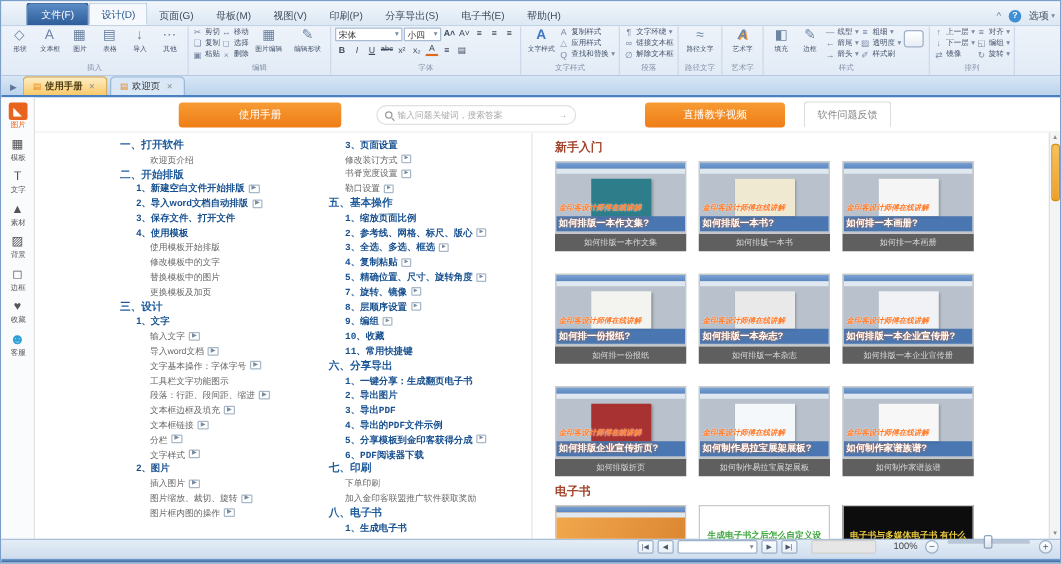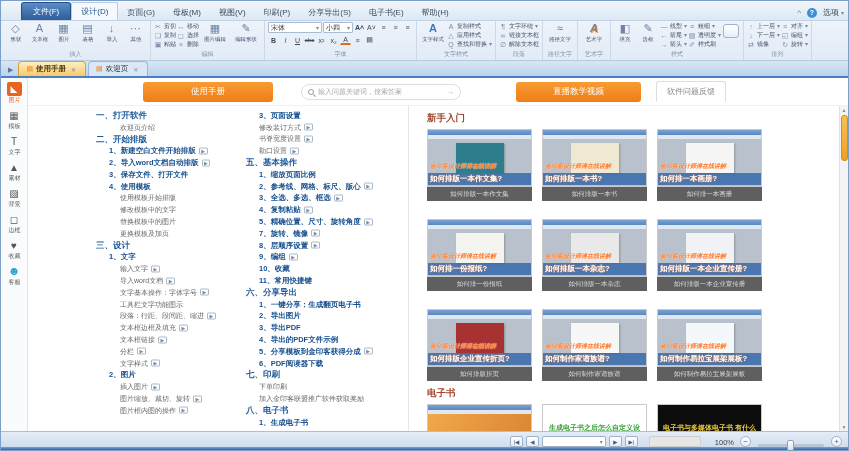--- a/index.html
+++ b/index.html
@@ -66,35 +66,35 @@
   .sbitem.active .sbicon { background:#e8641c; color:#fff; font-size:9px; }
   .sblabel { font-size:6.5px; color:#555; transform:scale(.92); }
   .sbitem.active .sblabel { color:#e8641c; }
   .sbitem.service .sbicon { color:#2e9fd8; font-size:12px; }
 
   .content { flex:1; display:flex; flex-direction:column; min-width:0; }
   .cheader { height:28px; flex:0 0 28px; display:flex; align-items:center; border-bottom:1px solid #f0f0f0; }
   .obtn { background:linear-gradient(#f79b33,#ef7d17); color:#fff; font-size:8.5px; padding:4px 0;
           border-radius:3px; text-align:center; }
   .btn-manual { width:130px; margin-left:115px; }
-  .btn-video { width:125px; margin-left:55px; }
+  .btn-video { width:112px; margin-left:55px; }
   .searchbox { width:160px; height:16px; border:1px solid #e0e0e0; border-radius:9px; margin-left:28px;
                display:flex; align-items:center; padding:0 6px; gap:4px; background:#fff; }
   .mag { width:6px; height:6px; border:1px solid #9a9a9a; border-radius:50%; position:relative; flex:0 0 6px; }
   .mag::after { content:""; position:absolute; width:3px; height:1px; background:#9a9a9a;
                 transform:rotate(45deg); left:4px; top:5px; }
   .sph { font-size:7px; color:#aaa; flex:1; white-space:nowrap; overflow:hidden; }
   .send { font-size:8px; color:#b5b5b5; }
   .btn-feedback { margin-left:15px; background:#fff; border:1px solid #ddd; border-bottom-color:#fff;
                   color:#888; font-size:8px; padding:4px 10px; border-radius:3px 3px 0 0; }
 
   .cbody { flex:1; display:flex; min-height:0; }
   .toc { display:flex; padding:4px 0 0 68px; flex:0 0 auto; }
   .tcol1 { width:150px; }
-  .tcol2 { width:150px; margin-left:0; }
+  .tcol2 { width:150px; margin-left:17px;font-family:Liberation Mono, monospace; }
   .trow { display:flex; align-items:center; gap:3px; height:11.8px; white-space:nowrap; cursor:default; }
   .trow.h { font-size:8.5px; font-weight:bold; color:#1d5a9b; }
   .trow.num { font-size:7.5px; font-weight:bold; color:#17508f; padding-left:13px; }
   .trow.sub { font-size:7px; color:#666; padding-left:24px; }
   .tcol2 .trow.sub { padding-left:13px; }
   .tcol2 .trow.h { padding-left:0;align-items:center; }
   .vicon { font-size:5px; color:#7a8ca0; border:1px solid #a8b8c8; border-radius:1px; line-height:5px;
            padding:0 1.5px; display:inline-block; transform:translateY(-.5px); }
 
   .vdivider { width:1px; background:#e6e6e6; margin:0 0 0 12px; }
@@ -124,21 +124,21 @@
 
   .vscroll { width:9px; flex:0 0 9px; background:#f2f4f6; border-left:1px solid #e0e0e0;
              display:flex; flex-direction:column; align-items:center; }
   .sarrow { font-size:5px; color:#8a8a8a; line-height:8px; }
   .sthumb { width:7px; height:46px; background:linear-gradient(#f8c153,#f0a023); border:1px solid #d98b12;
             border-radius:3px; margin-top:1px; }
   .sfill { flex:1; }
 
   
   .statusbar { height:16px; flex:0 0 16px; background:linear-gradient(#e4edf7,#cfdded);
-               border-top:1px solid #aabfd8; display:flex; align-items:flex-end; padding:0 6px; gap:3px; }
+               border-top:1px solid #aabfd8; display:flex; align-items:flex-start; padding:0 6px; gap:3px; }
   .sb-spacer { flex:1; }
   .nbtn { min-width:13px; height:11px; border:1px solid #9fb2c9; background:linear-gradient(#fdfefe,#e7eef6);
           border-radius:2px; font-size:5.5px; color:#4a5a6e; display:inline-flex; align-items:center; justify-content:center; padding:0 2px; }
   .pagecombo { width:64px; height:11px; background:#fff; border:1px solid #9fb2c9; border-radius:2px;
                display:flex; align-items:center; justify-content:flex-end; padding:0 2px; }
   .disbtn { width:52px; height:11px; background:#e6e6e6; border:1px solid #cfcfcf; border-radius:2px; margin:0 8px; }
   .zoomlab { font-size:7.5px; color:#444; margin:0 3px; }
   .zbtn { width:11px; height:11px; border-radius:50%; border:1px solid #9fb2c9; background:linear-gradient(#fff,#e7eef6);
           font-size:8px; color:#4a5a6e; display:inline-flex; align-items:center; justify-content:center; line-height:1; }
   .ztrack { width:66px; height:3px; background:#b9c6d6; border-radius:2px; position:relative; margin:0 4px; }
@@ -759,35 +759,35 @@
                   <div class="tpage" style="background: rgb(168, 50, 50);"></div>
                   <div class="ov1">金印客设计师傅在线讲解</div>
                   <div class="ov2">如何排版企业宣传折页?</div>
                 </div>
                 <div class="vcap">如何排版折页</div>
               </div>
               <div class="vcard">
                 <div class="thumb app">
                   <div class="tbar"></div>
                   <div class="tstrip"></div>
+                  <div class="tpage" style="background: rgb(245, 248, 250);"></div>
+                  <div class="ov1">金印客设计师傅在线讲解</div>
+                  <div class="ov2">如何制作易拉宝展架展板?</div>
+                </div>
+                <div class="vcap">如何制作易拉宝展架展板</div>
+              </div>
+              <div class="vcard">
+                <div class="thumb app">
+                  <div class="tbar"></div>
+                  <div class="tstrip"></div>
                   <div class="tpage" style="background: rgb(247, 247, 247);"></div>
                   <div class="ov1">金印客设计师傅在线讲解</div>
                   <div class="ov2">如何制作家谱族谱?</div>
                 </div>
                 <div class="vcap">如何制作家谱族谱</div>
-              </div>
-              <div class="vcard">
-                <div class="thumb app">
-                  <div class="tbar"></div>
-                  <div class="tstrip"></div>
-                  <div class="tpage" style="background: rgb(245, 248, 250);"></div>
-                  <div class="ov1">金印客设计师傅在线讲解</div>
-                  <div class="ov2">如何制作易拉宝展架展板?</div>
-                </div>
-                <div class="vcap">如何制作易拉宝展架展板</div>
               </div>
             </div>
             <div class="vsection-title">电子书</div>
             <div class="vgrid">
               <div class="vcard">
                 <div class="thumb orange">
                   <div class="tbar"></div>
                   <div class="tstrip"></div>
                   <div class="ov1">PDF、Word、PPT</div>
                   <div class="ov2">一键生成翻页电子书</div>

